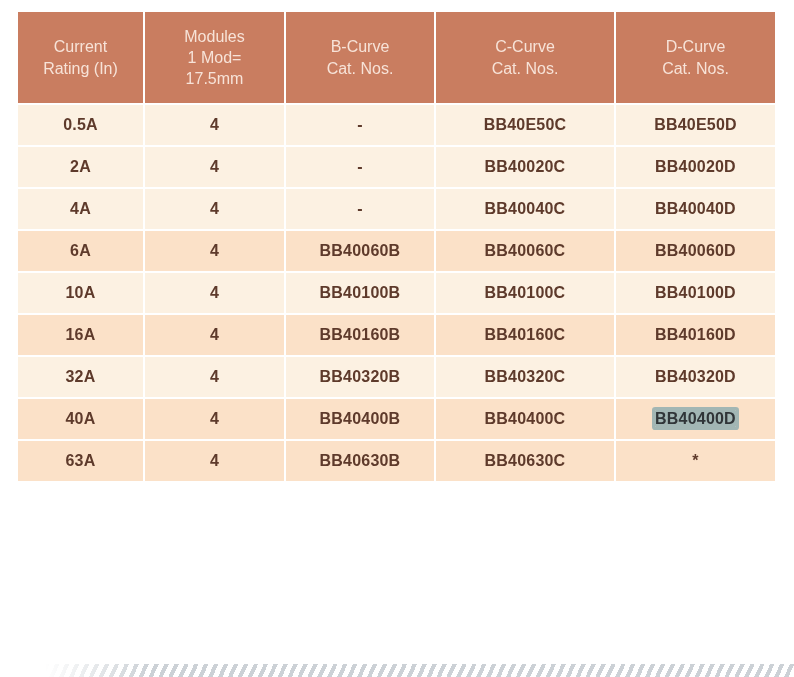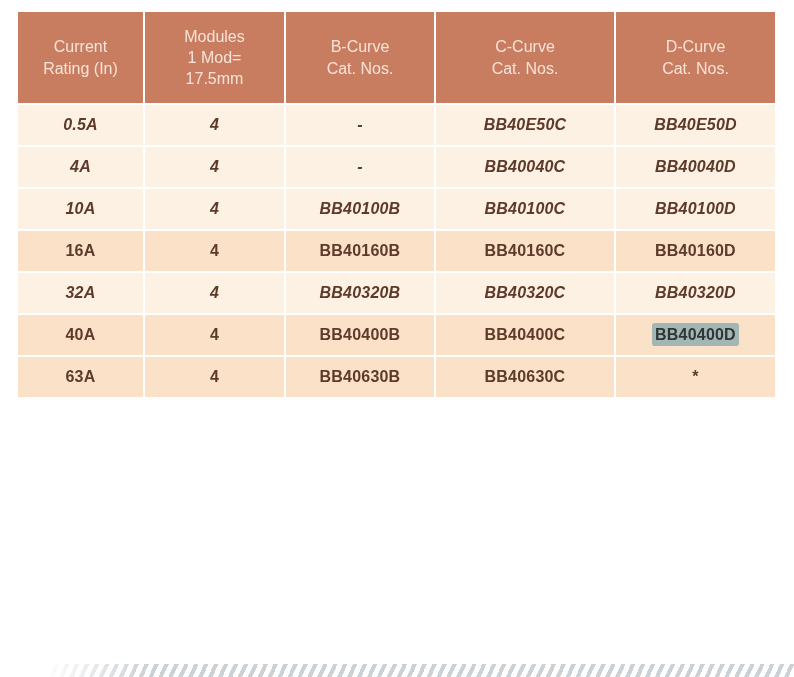--- a/index.html
+++ b/index.html
@@ -16,21 +16,21 @@
     color:var(--header-fg);
     font-weight:400;font-size:16px;line-height:1.32;
     white-space:pre-line;
     height:89px;vertical-align:middle;text-align:center;
   }
   td{
     height:38px;text-align:center;vertical-align:middle;
     font-size:16px;font-weight:600;letter-spacing:.2px;
     color:var(--body-fg);
   }
-  tr.light td{background:var(--row-light);font-style:italic;}
+  tr.light td{background:var(--row-light);}
   tr.dark td{background:var(--row-dark);}
   .selected{
     background:var(--sel-bg);
     color:var(--sel-fg);
     box-shadow:0 0 0 3px var(--sel-bg);
     border-radius:1px;
     margin-top:28px;
   }
   .hatch{
     position:absolute;left:0;right:0;bottom:0;height:13px;
@@ -72,25 +72,39 @@
     </thead>
     <tbody id="table-body">
         <tr class="light">
           <td><span>0.5A</span></td>
           <td><span>4</span></td>
           <td><span>-</span></td>
           <td><span>BB40E50C</span></td>
           <td><span>BB40E50D</span></td>
         </tr>
         <tr class="light">
+          <td><span>2A</span></td>
+          <td><span>4</span></td>
+          <td><span>-</span></td>
+          <td><span>BB40020C</span></td>
+          <td><span>BB40020D</span></td>
+        </tr>
+        <tr class="light">
           <td><span>4A</span></td>
           <td><span>4</span></td>
           <td><span>-</span></td>
           <td><span>BB40040C</span></td>
           <td><span>BB40040D</span></td>
+        </tr>
+        <tr class="dark">
+          <td><span>6A</span></td>
+          <td><span>4</span></td>
+          <td><span>BB40060B</span></td>
+          <td><span>BB40060C</span></td>
+          <td><span>BB40060D</span></td>
         </tr>
         <tr class="light">
           <td><span>10A</span></td>
           <td><span>4</span></td>
           <td><span>BB40100B</span></td>
           <td><span>BB40100C</span></td>
           <td><span>BB40100D</span></td>
         </tr>
         <tr class="dark">
           <td><span>16A</span></td>

